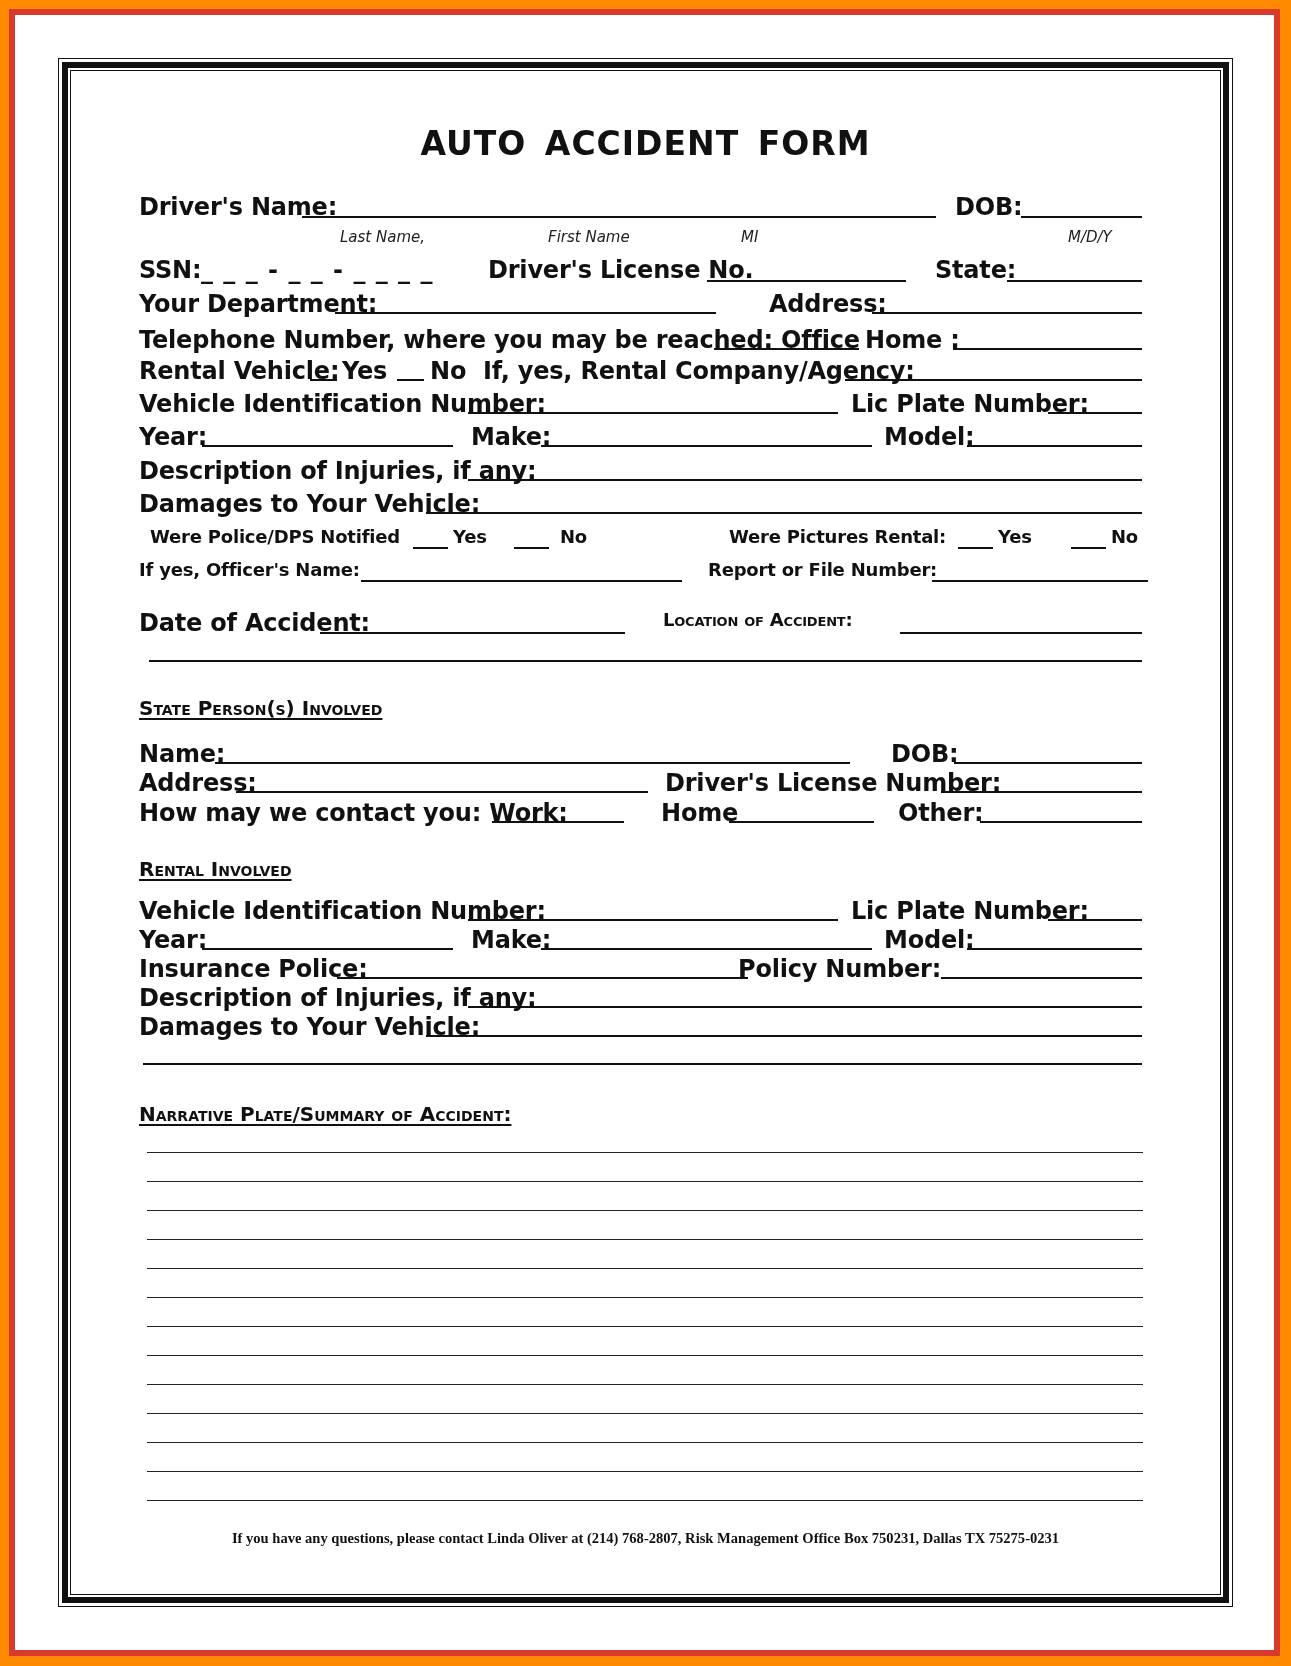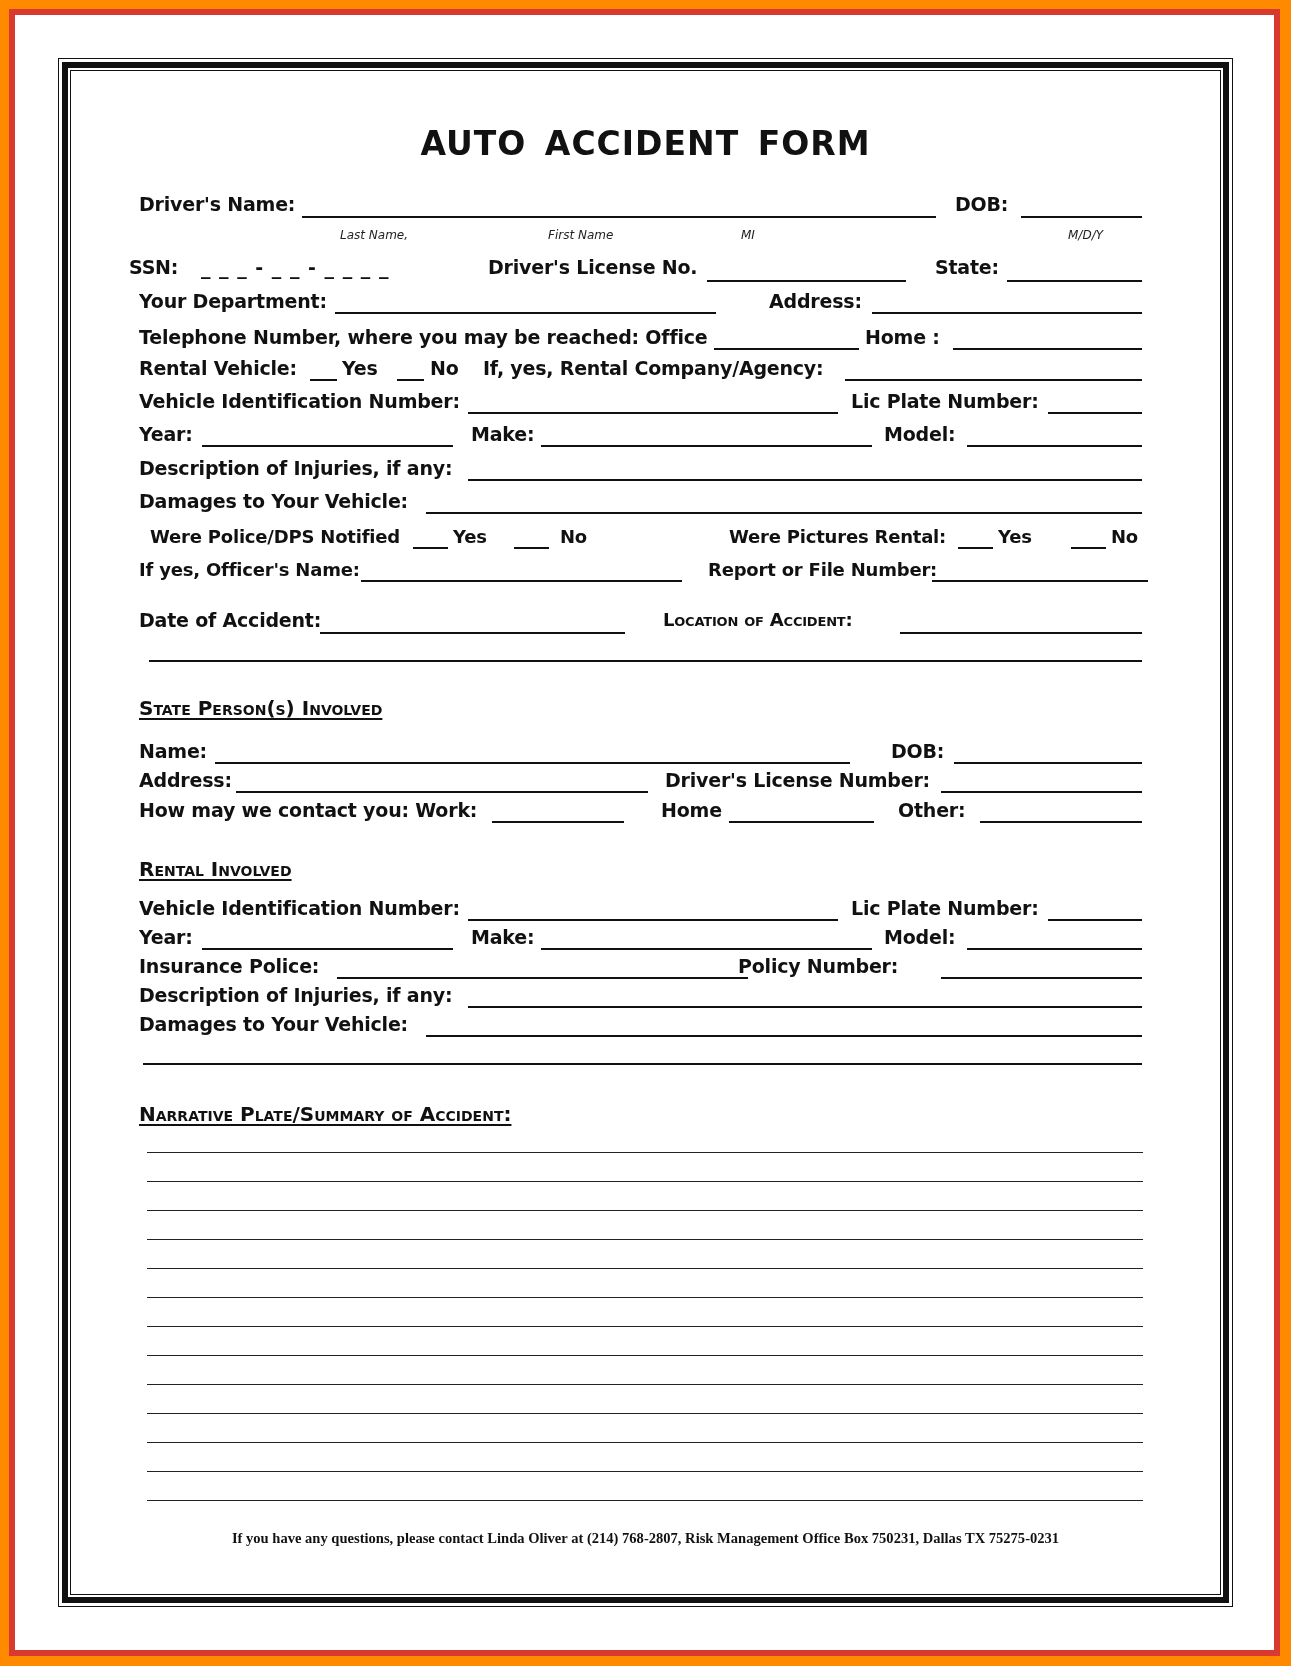--- a/index.html
+++ b/index.html
@@ -11,24 +11,24 @@
                   box-sizing:border-box; border:1.5px solid #111; }
   .mid-border { position:absolute; left:62px; top:62px; width:1167px; height:1541px;
                 box-sizing:border-box; border:6px solid #111; }
   .inner-border { position:absolute; left:70px; top:70px; width:1151px; height:1525px;
                   box-sizing:border-box; border:1.5px solid #111; }
 
   .title { position:absolute; left:0; width:1291px; top:124px; text-align:center;
            font-weight:bold; font-size:33px; letter-spacing:1px; word-spacing:6px; }
 
   .row { position:absolute; left:0; width:1291px; height:30px; }
-  .lbl { position:absolute; font-weight:bold; font-size:19px; white-space:nowrap; letter-spacing:-0.2px; }
+  .lbl { position:absolute; font-weight:bold; font-size:24px; white-space:nowrap; letter-spacing:-0.2px; }
   .lbl.sm { font-size:18px; }
   .ln { position:absolute; height:0; border-bottom:2px solid #111; }
-  .hint { position:absolute; font-style:italic; font-size:12px; white-space:nowrap; color:#222; }
+  .hint { position:absolute; font-style:italic; font-size:15px; white-space:nowrap; color:#222; }
   .sc { font-variant:small-caps; }
   .heading { position:absolute; left:139px; font-weight:bold; font-size:20px; font-variant:small-caps;
              text-decoration:underline; text-underline-offset:3px; text-decoration-thickness:2px; white-space:nowrap; }
   .narr { position:absolute; left:147px; width:996px; height:0; border-bottom:1.5px solid #222; }
   .footer { position:absolute; left:0; width:1291px; top:1530px; text-align:center;
             font-family:"Liberation Serif", serif; font-weight:bold; font-size:15px; transform:scaleX(0.97); }
 </style>
 </head>
 <body>
 
@@ -47,21 +47,21 @@
   <span class="ln" style="left:1021px;width:121px;top:23px"></span>
 </div>
 <div class="row" style="top:228px">
   <span class="hint" style="left:340px">Last Name,</span>
   <span class="hint" style="left:548px">First Name</span>
   <span class="hint" style="left:741px">MI</span>
   <span class="hint" style="left:1068px">M/D/Y</span>
 </div>
 
 <div class="row" style="top:256px">
-  <span class="lbl" style="left:129px">SSN:</span>
+  <span class="lbl" style="left:139px">SSN:</span>
   <span class="lbl" style="left:201px;letter-spacing:1px">_ _ _ - _ _ - _ _ _ _</span>
   <span class="lbl" style="left:488px">Driver's License No.</span>
   <span class="ln" style="left:707px;width:199px;top:24px"></span>
   <span class="lbl" style="left:935px">State:</span>
   <span class="ln" style="left:1007px;width:135px;top:24px"></span>
 </div>
 
 <div class="row" style="top:290px">
   <span class="lbl" style="left:139px">Your Department:</span>
   <span class="ln" style="left:335px;width:381px;top:22px"></span>

